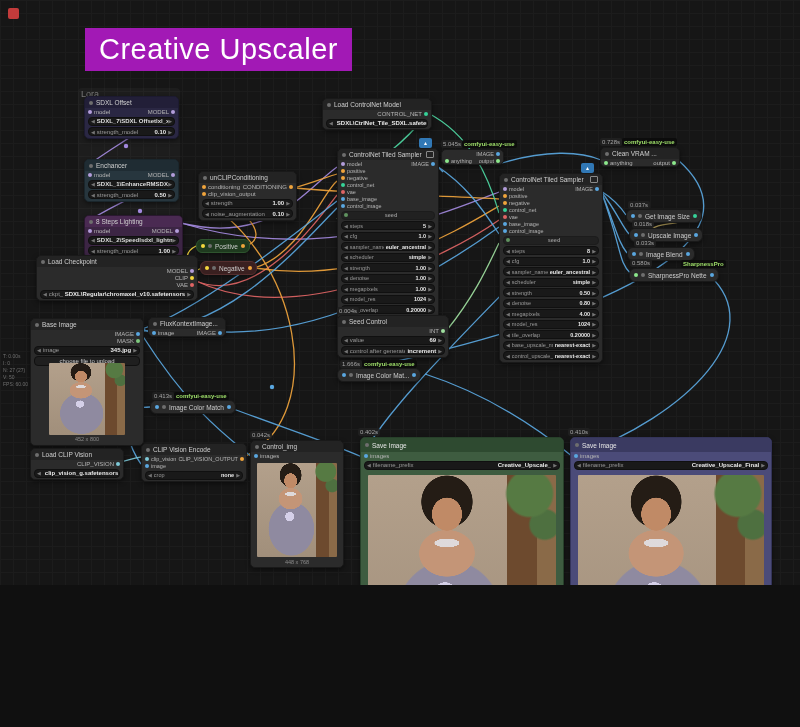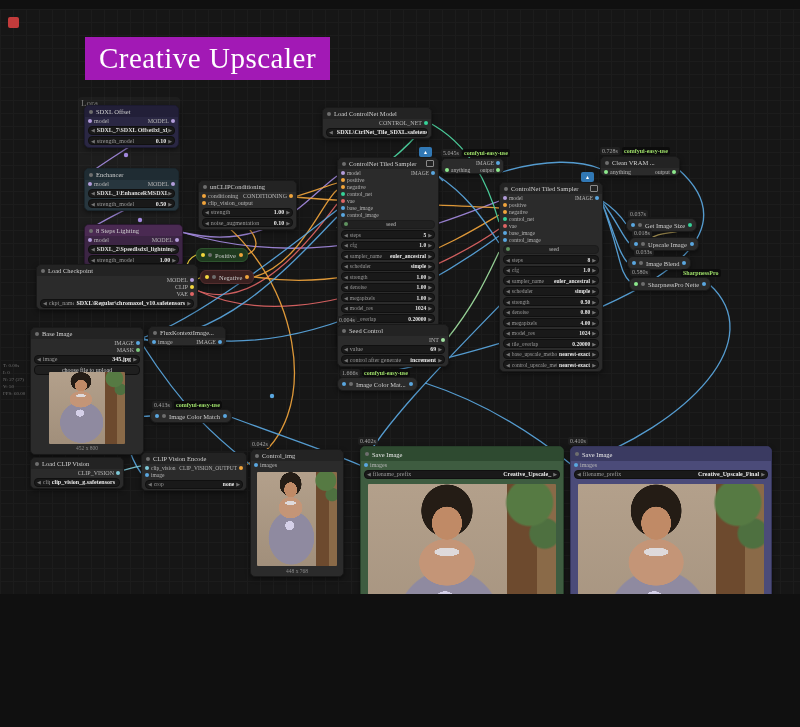--- a/index.html
+++ b/index.html
@@ -1,20 +1,20 @@
 <!DOCTYPE html>
 <html><head>
 <meta charset="utf-8">
 <style>
   html,body{margin:0;padding:0;background:#101010;}
   #canvas{position:relative;width:800px;height:585px;overflow:hidden;
-    font-family:Liberation Serif, serif;
+    font-family:Liberation Sans, sans-serif;
     background-color:#161616;
     background-image:linear-gradient(#1c1c1c 1px,transparent 1px),linear-gradient(90deg,#1c1c1c 1px,transparent 1px);
-    background-size:13px 13px;margin-top:9px;}
+    background-size:13px 13px;}
   #wires{position:absolute;left:0;top:0;z-index:1;pointer-events:none;}
   #wires path{fill:none;stroke-width:1.3;opacity:.92;}
   .banner{position:absolute;left:85px;top:28px;z-index:5;color:#fff;font-size:29px;font-weight:400;
     padding:5px 14px;letter-spacing:.5px;}
   .logo{position:absolute;left:8px;top:8px;width:11px;height:11px;border-radius:2px;z-index:5;}
   .stats{position:absolute;left:3px;top:353px;z-index:2;color:#6f6f6f;font-size:5px;line-height:7px;white-space:pre;}
   .group{position:absolute;z-index:0;background:rgba(150,150,150,.06);border-radius:4px;}
   .glabel{position:absolute;left:3px;top:1px;color:#7a7a7a;font-size:9px;}
   .node{position:absolute;z-index:2;background:#2b2b2b;border:1px solid #191919;border-radius:5px;
     box-shadow:0 2px 5px rgba(0,0,0,.45);font-size:6px;color:#bbb;}

